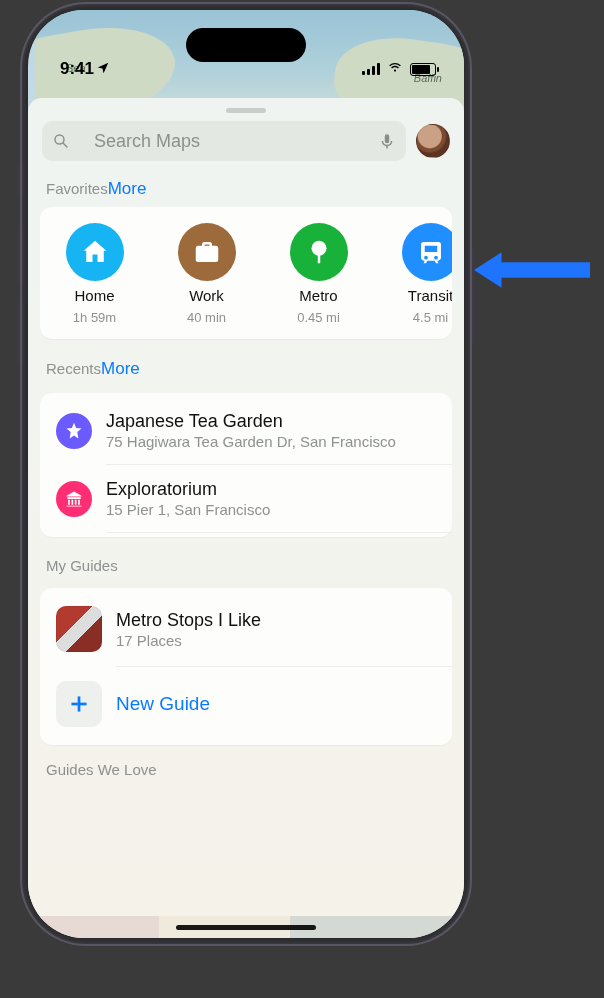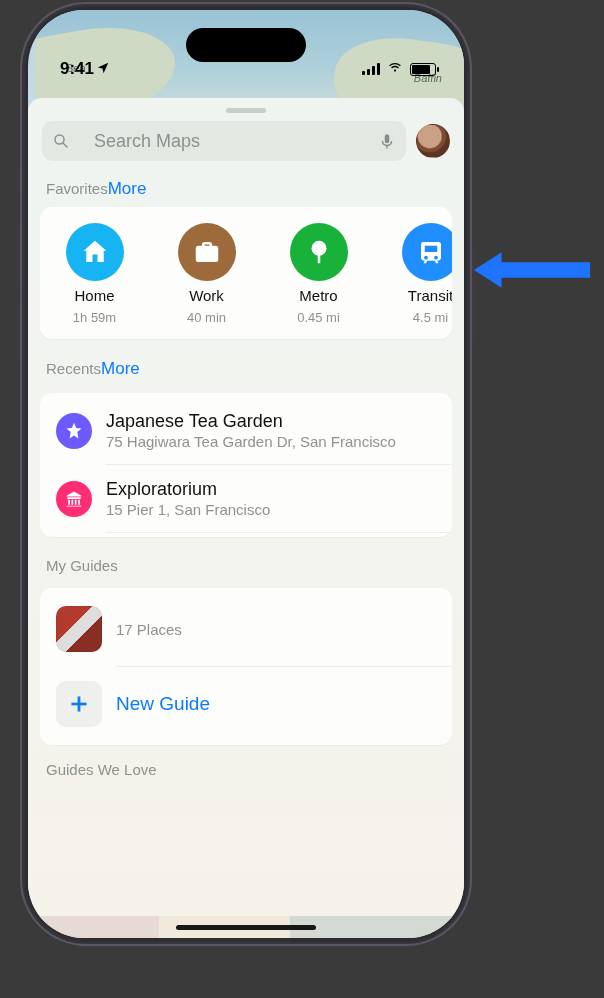--- a/index.html
+++ b/index.html
@@ -302,20 +302,21 @@
         <div class="divider"></div>
       </div>
 
       <div class="section-header" style="margin-top:14px">
         <span class="section-title">My Guides</span>
       </div>
       <div class="card guides-card">
         <div class="guide-item">
           <div class="guide-thumb"></div>
           <div>
+            <div class="g-title">Metro Stops I Like</div>
             <div class="g-sub">17 Places</div>
           </div>
         </div>
         <div class="divider" style="margin-left:76px"></div>
         <div class="guide-item">
           <div class="guide-plus">
             <svg viewBox="0 0 24 24">
                 <line x1="12" y1="5" x2="12" y2="19"></line>
                 <line x1="5" y1="12" x2="19" y2="12"></line>
               </svg>

